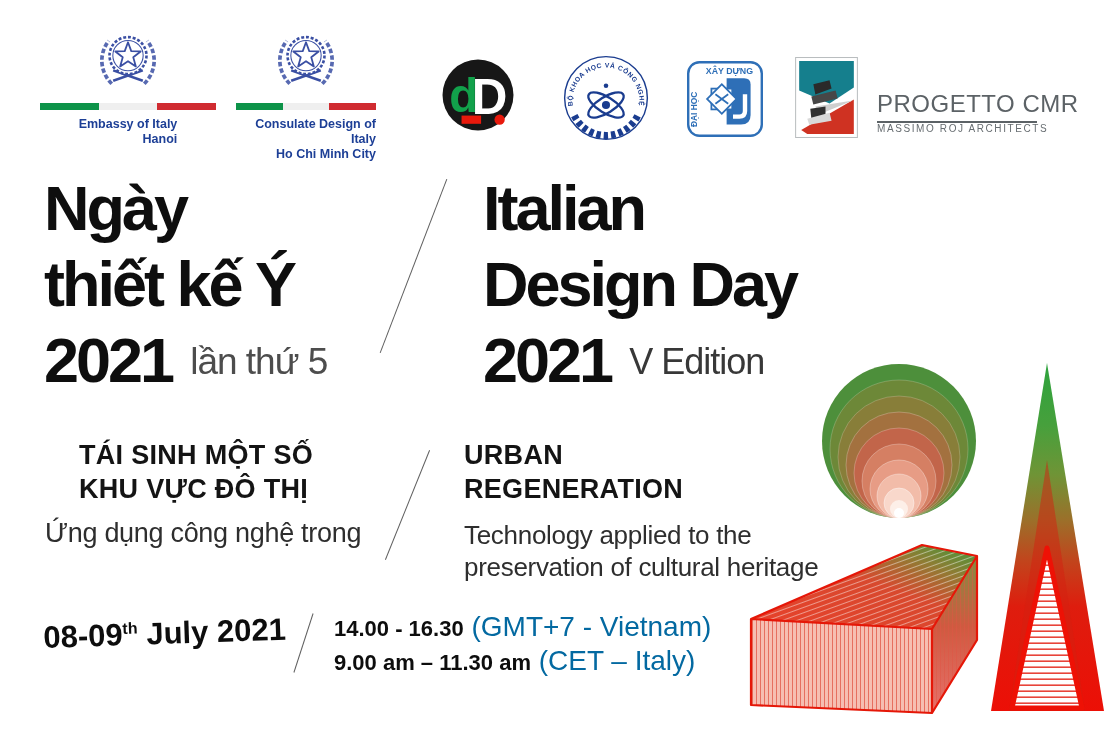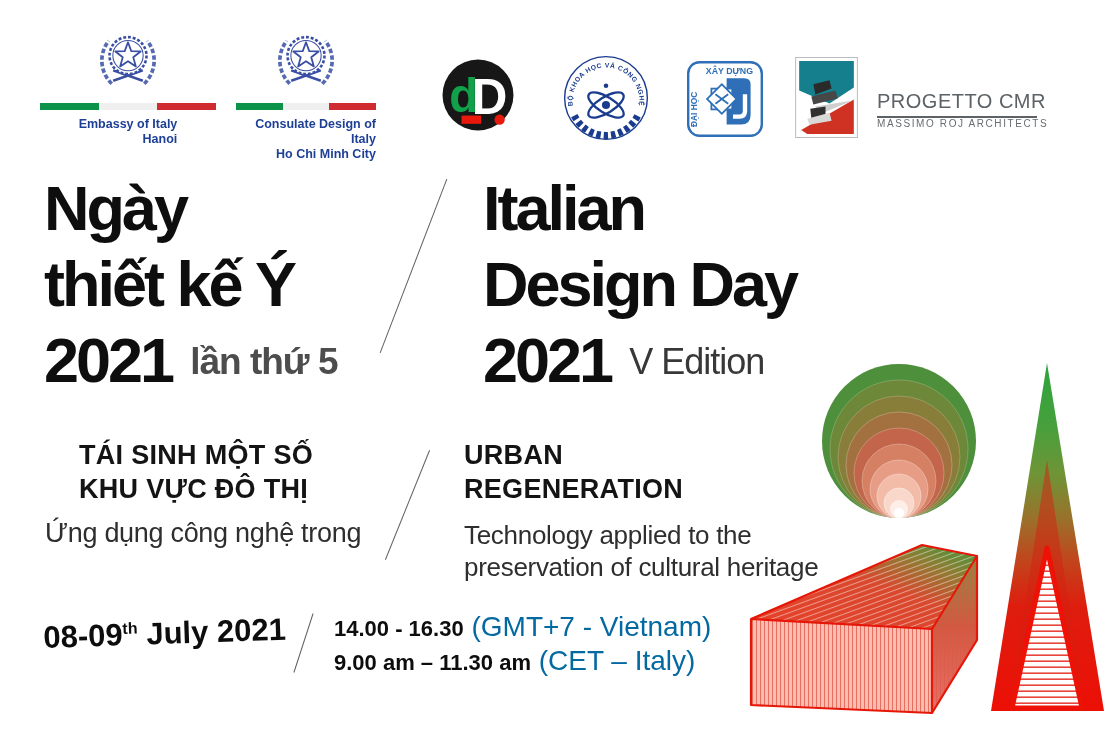--- a/index.html
+++ b/index.html
@@ -11,28 +11,28 @@
 
   
   .gov-logo{display:flex;flex-direction:column;align-items:center;text-align:right;}
   .flagbar{height:7px;margin-top:3px;display:flex;width:100%;}
   .flagbar .g{flex:1;background:#0d9349;}
   .flagbar .w{flex:1;background:#efefef;}
   .flagbar .r{flex:1;background:#d02b31;}
   .gov-label{margin-top:7px;font-size:12.5px;font-weight:bold;color:#1d3f96;line-height:15px;}
 
   .progetto-text{color:#5c6266;}
-  .progetto-name{font-size:20px;letter-spacing:.5px;white-space:nowrap;}
+  .progetto-name{font-size:24px;letter-spacing:.5px;white-space:nowrap;}
   .progetto-rule{border-top:2px solid #5c6266;width:160px;margin-top:3px;}
   .progetto-sub{font-size:10px;letter-spacing:1.6px;color:#676d71;white-space:nowrap;}
 
   
   .big-title{font-size:63px;line-height:76px;font-weight:bold;letter-spacing:-3px;color:#0e0e0e;white-space:nowrap;}
   .edition{display:inline-block;font-weight:400;letter-spacing:-1px;position:relative;top:-8px;margin-left:18px;}
-  .edition.vi{font-size:37px;color:#4d4d4d;font-weight:bold;}
+  .edition.vi{font-size:37px;color:#4d4d4d;}
   .edition.en{font-size:36px;color:#383838;}
 
   .sub-head{font-size:27px;line-height:34px;font-weight:bold;letter-spacing:.3px;color:#141414;white-space:nowrap;}
   .sub-body{font-size:27px;line-height:32px;font-weight:400;letter-spacing:-.3px;color:#2e2e2e;white-space:nowrap;}
   .sub-body.en{font-size:26px;}
 
   .date-line{font-size:31px;font-weight:bold;color:#0d0d0d;transform:rotate(-2deg);transform-origin:left bottom;white-space:nowrap;}
   .date-line sup{font-size:16px;}
   .time-block{line-height:30px;white-space:nowrap;}
   .time-bold{font-size:22px;font-weight:bold;color:#0d0d0d;}

